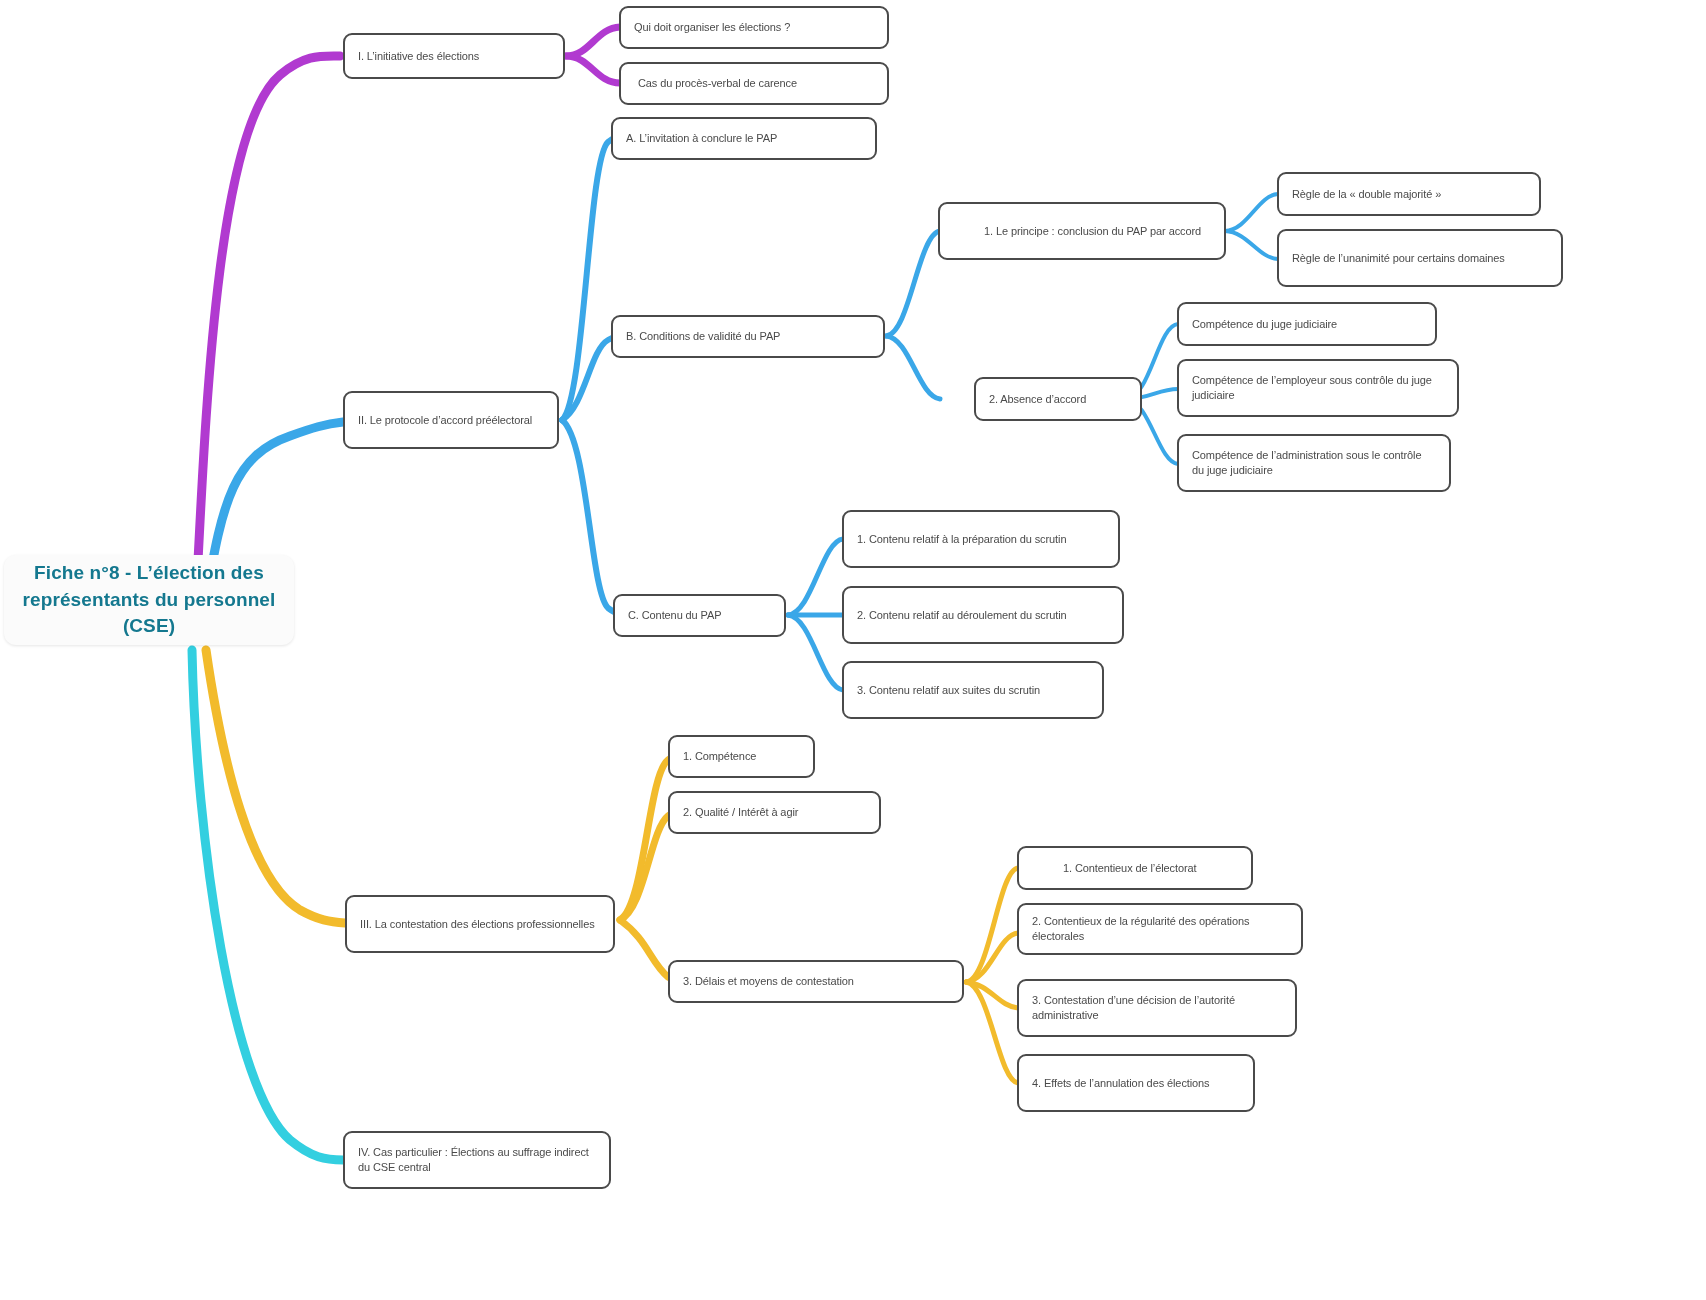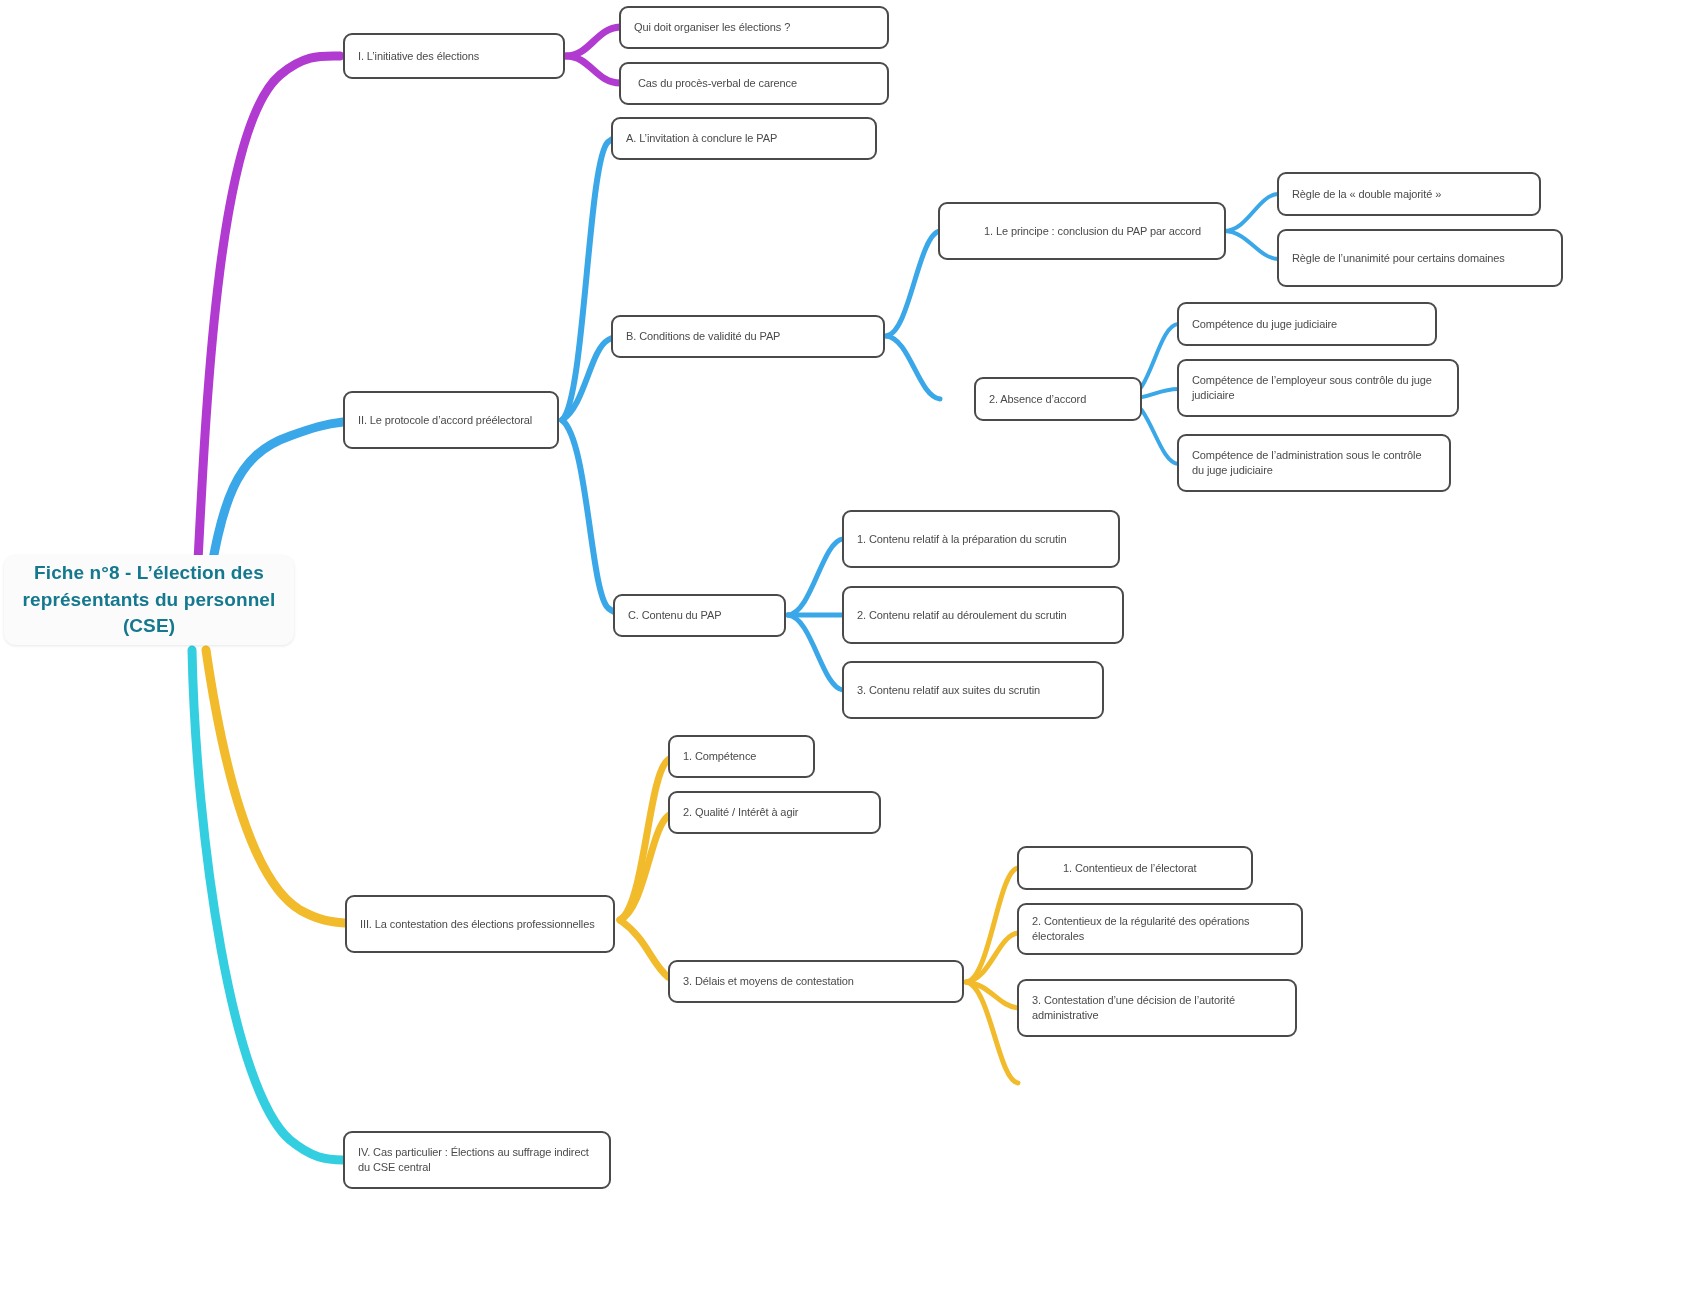--- a/index.html
+++ b/index.html
@@ -133,16 +133,17 @@
 
   <div class="node b3 amber" style="left:345px; top:895px; width:270px; height:58px;">III. La contestation des élections professionnelles</div>
 
   <div class="node b3 amber" style="left:668px; top:735px; width:147px; height:43px;">1. Compétence</div>
   <div class="node b3 amber" style="left:668px; top:791px; width:213px; height:43px;">2. Qualité / Intérêt à agir</div>
   <div class="node b3 amber" style="left:668px; top:960px; width:296px; height:43px;">3. Délais et moyens de contestation</div>
 
   <div class="node b2 amber" style="left:1017px; top:846px; width:236px; height:44px;padding-left:44px;">1. Contentieux de l’électorat</div>
   <div class="node b2 amber" style="left:1017px; top:903px; width:286px; height:52px;">2. Contentieux de la régularité des opérations électorales</div>
   <div class="node b2 amber" style="left:1017px; top:979px; width:280px; height:58px;">3. Contestation d’une décision de l’autorité administrative</div>
+  <div class="node b2 amber" style="left:1017px; top:1054px; width:238px; height:58px;">4. Effets de l’annulation des élections</div>
 
   <div class="node b3 cyan" style="left:343px; top:1131px; width:268px; height:58px;">IV. Cas particulier : Élections au suffrage indirect du CSE central</div>
 
 </div>
 
 </body></html>

